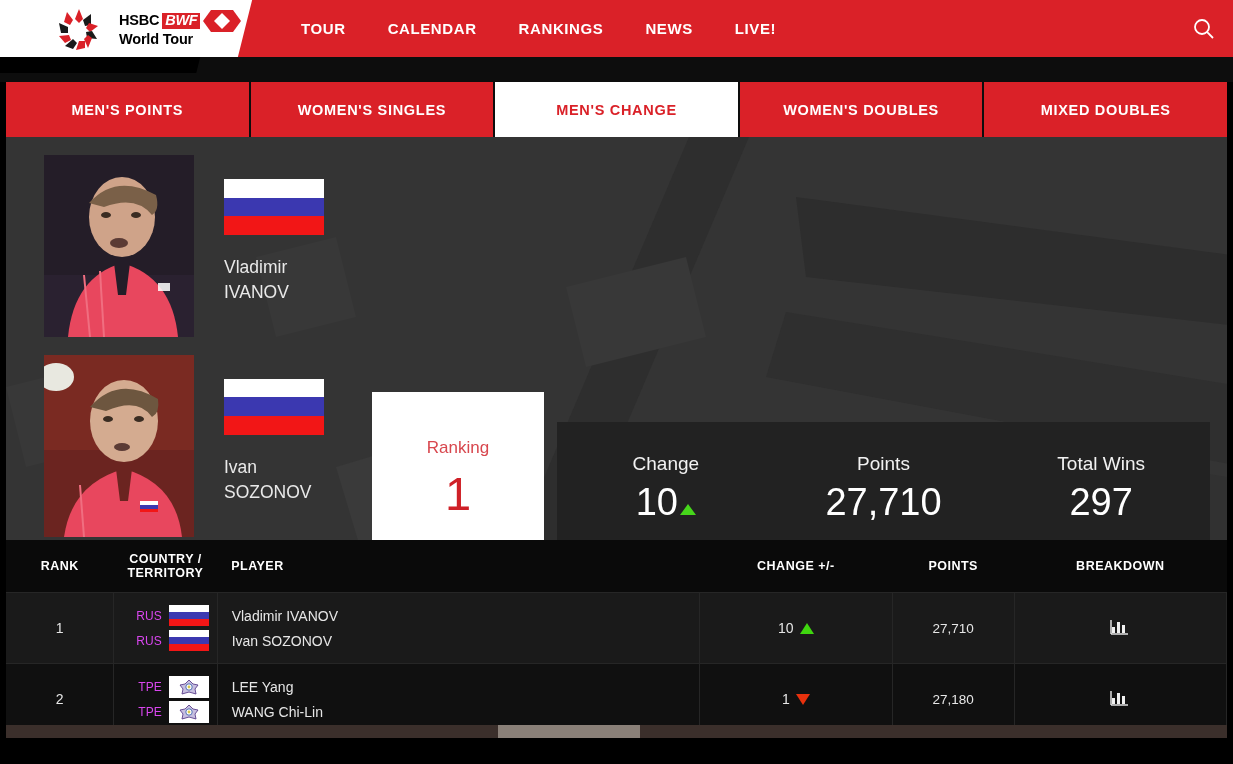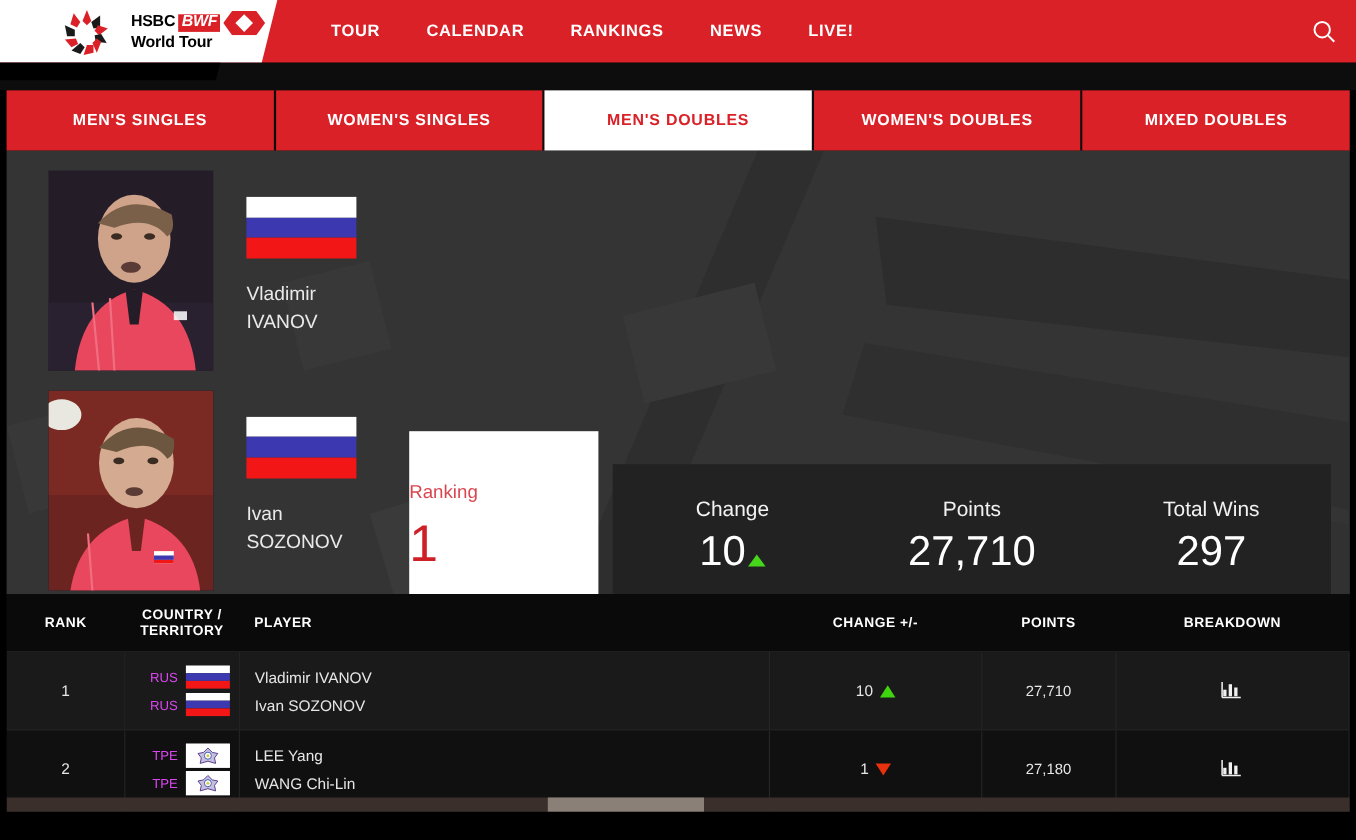--- a/index.html
+++ b/index.html
@@ -175,21 +175,21 @@
   }
   .aname .last { display: block; }
 
   .rank-card {
     position: absolute;
     left: 366px; top: 255px;
     width: 172px; height: 180px;
     background: #fff;
     display: flex;
     flex-direction: column;
-    align-items: flex-start;
+    align-items: center;
     padding-top: 46px;
     z-index: 3;
   }
   .rank-label { color: #d8474e; font-size: 17px; }
   .rank-value { color: #cf2027; font-size: 47px; line-height: 1.1; margin-top: 10px; }
 
   .stats-card {
     position: absolute;
     left: 551px; top: 285px;
     width: 653px; height: 122px;
@@ -349,23 +349,23 @@
     <svg viewBox="0 0 26 26" width="26" height="26">
       <circle cx="11" cy="11" r="7" fill="none" stroke="#ffffff" stroke-width="1.8"></circle>
       <line x1="16.2" y1="16.2" x2="22" y2="22" stroke="#ffffff" stroke-width="1.8"></line>
     </svg>
   </div>
 </div>
 
 <div class="blackband"></div>
 
 <div class="tabs">
-  <div class="tab">MEN'S SINGLES</div>
+  <div class="tab">MEN'S POINTS</div>
   <div class="tab">WOMEN'S SINGLES</div>
-  <div class="tab active">MEN'S DOUBLES</div>
+  <div class="tab active">MEN'S CHANGE</div>
   <div class="tab">WOMEN'S DOUBLES</div>
   <div class="tab">MIXED DOUBLES</div>
 </div>
 
 <div class="hero">
   <div class="hero-bgfx">
     <svg width="1221" height="403" viewBox="0 0 1221 403" preserveAspectRatio="none">
       <rect width="1221" height="403" fill="#343434"></rect>
       <path d="M700 -40 L760 -40 L560 430 L500 430 Z" fill="#2e2e2e"></path>
       <path d="M790 60 L1240 120 L1240 190 L800 140 Z" fill="#2d2d2d"></path>

